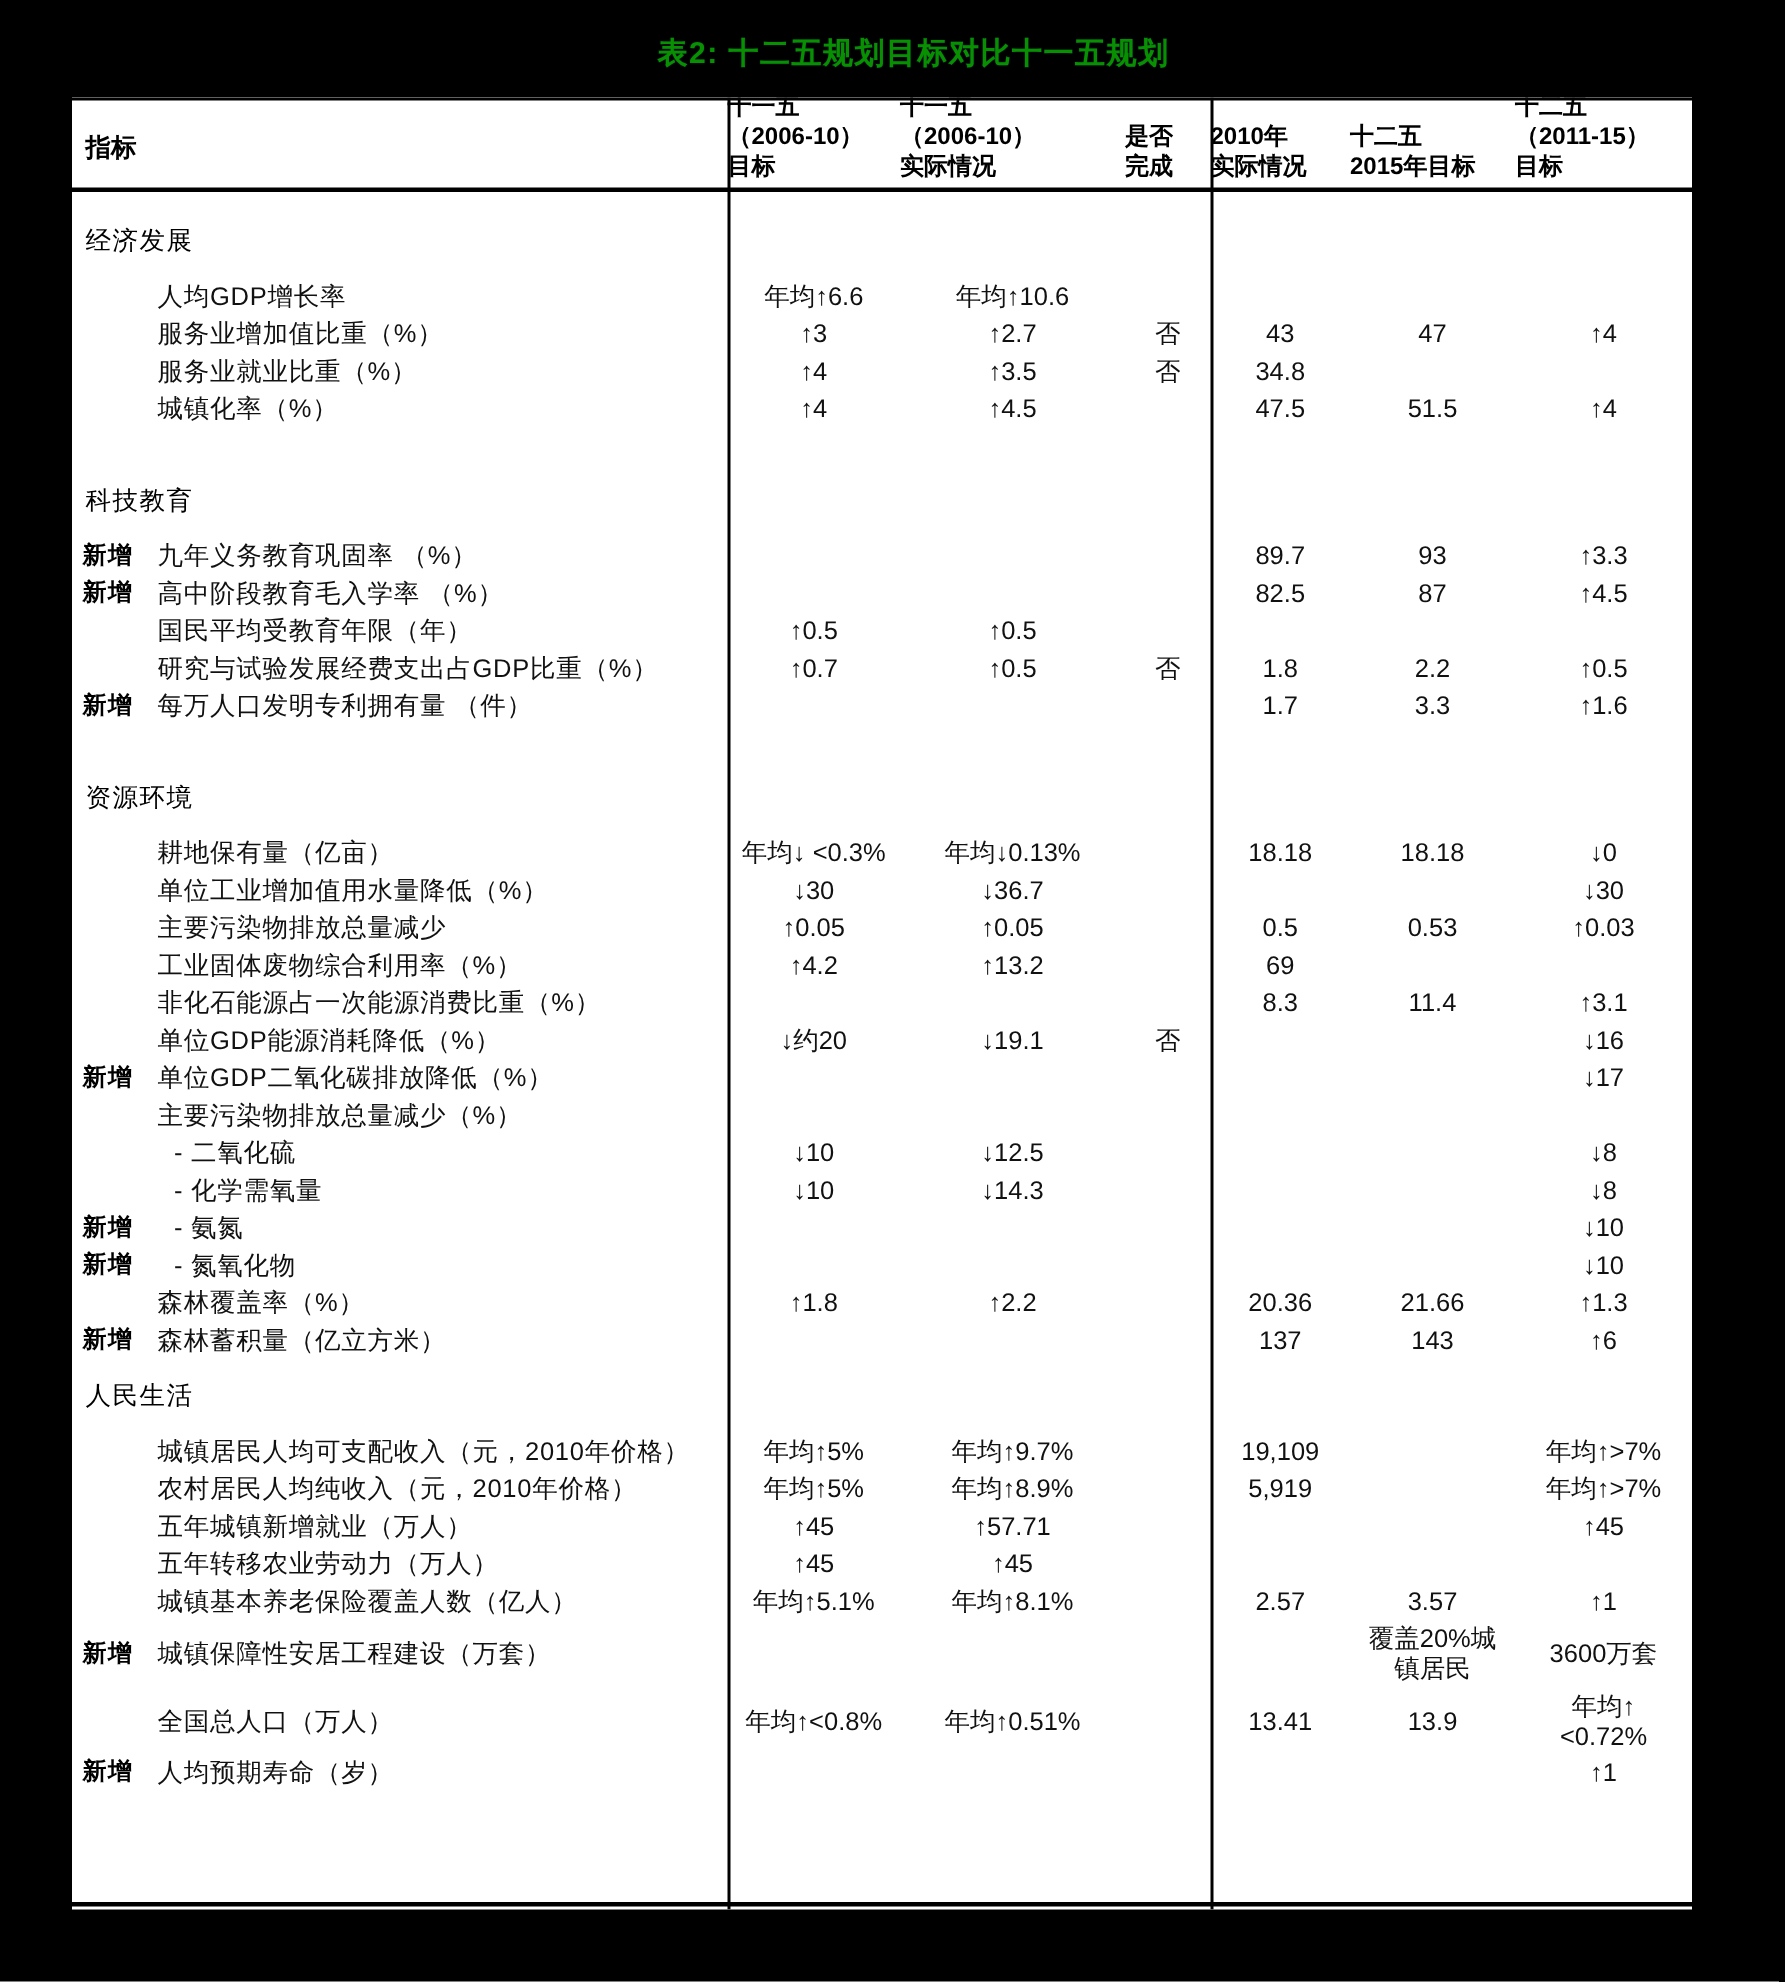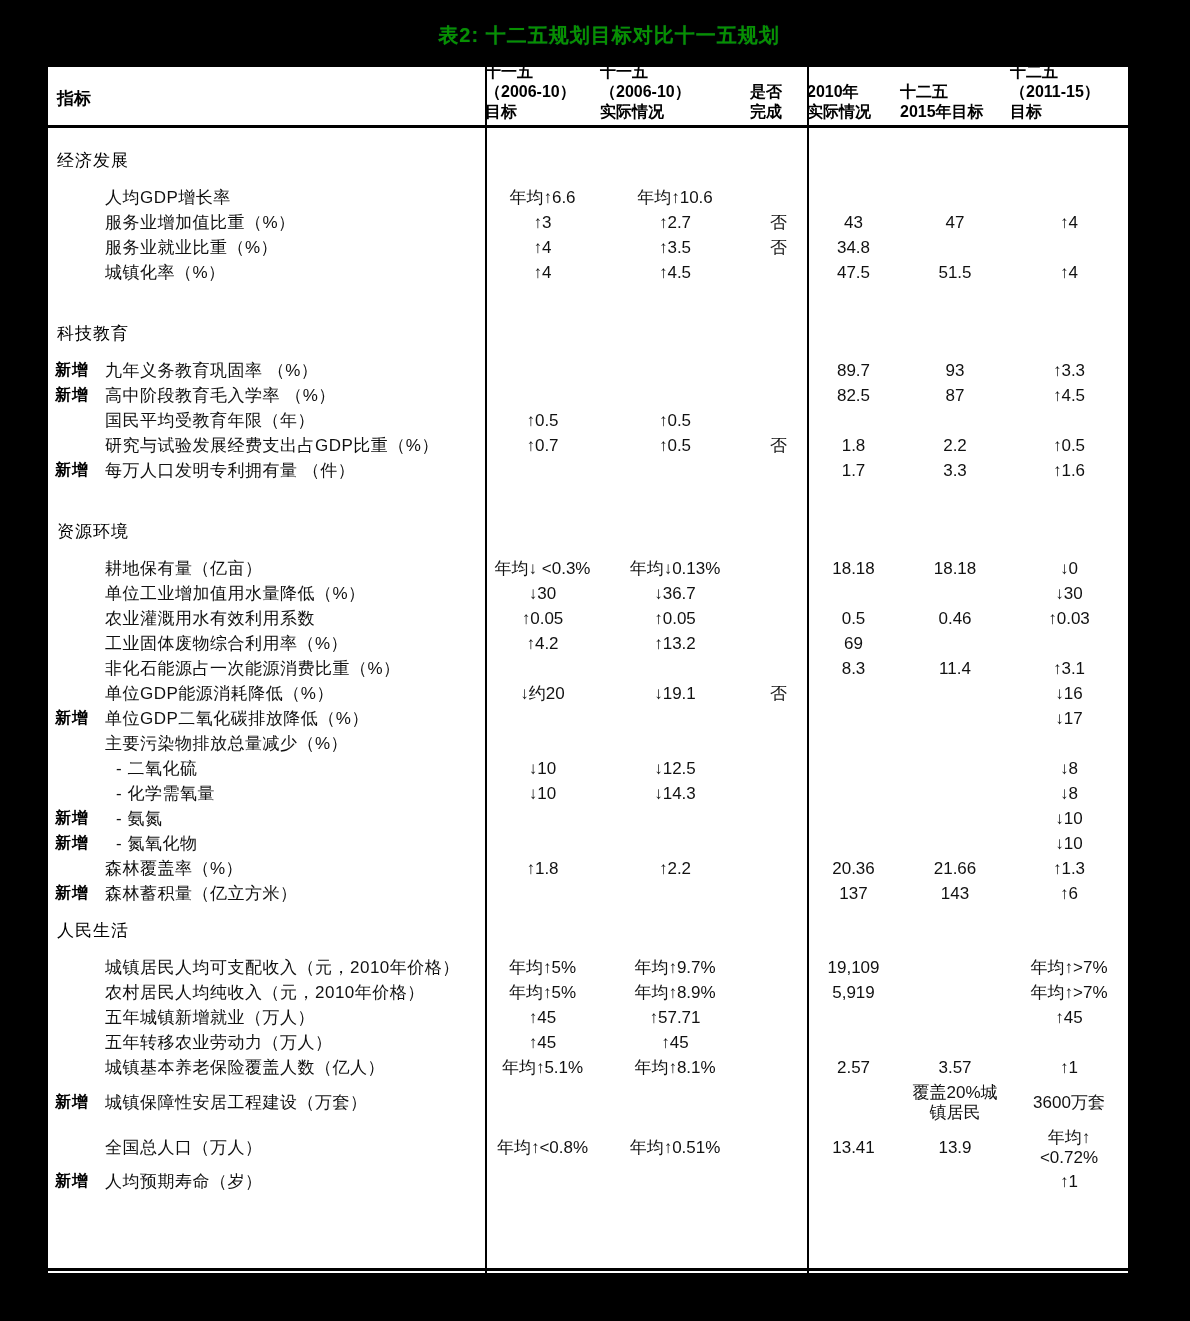--- a/index.html
+++ b/index.html
@@ -193,26 +193,26 @@
         <div class="cell col-name">单位工业增加值用水量降低（%）</div>
         <div class="cell val col-c1">↓30</div>
         <div class="cell val col-c2">↓36.7</div>
         <div class="cell val col-c3"></div>
         <div class="cell val col-c4"></div>
         <div class="cell val col-c5"></div>
         <div class="cell val col-c6">↓30</div>
       </div>
       <div class="trow data-row">
         <div class="cell col-pre"></div>
-        <div class="cell col-name">农业灌溉用水有效利用系数</div>
+        <div class="cell col-name">主要污染物排放总量减少</div>
         <div class="cell val col-c1">↑0.05</div>
         <div class="cell val col-c2">↑0.05</div>
         <div class="cell val col-c3"></div>
         <div class="cell val col-c4">0.5</div>
-        <div class="cell val col-c5">0.46</div>
+        <div class="cell val col-c5">0.53</div>
         <div class="cell val col-c6">↑0.03</div>
       </div>
       <div class="trow data-row">
         <div class="cell col-pre"></div>
         <div class="cell col-name">工业固体废物综合利用率（%）</div>
         <div class="cell val col-c1">↑4.2</div>
         <div class="cell val col-c2">↑13.2</div>
         <div class="cell val col-c3"></div>
         <div class="cell val col-c4">69</div>
         <div class="cell val col-c5"></div>

